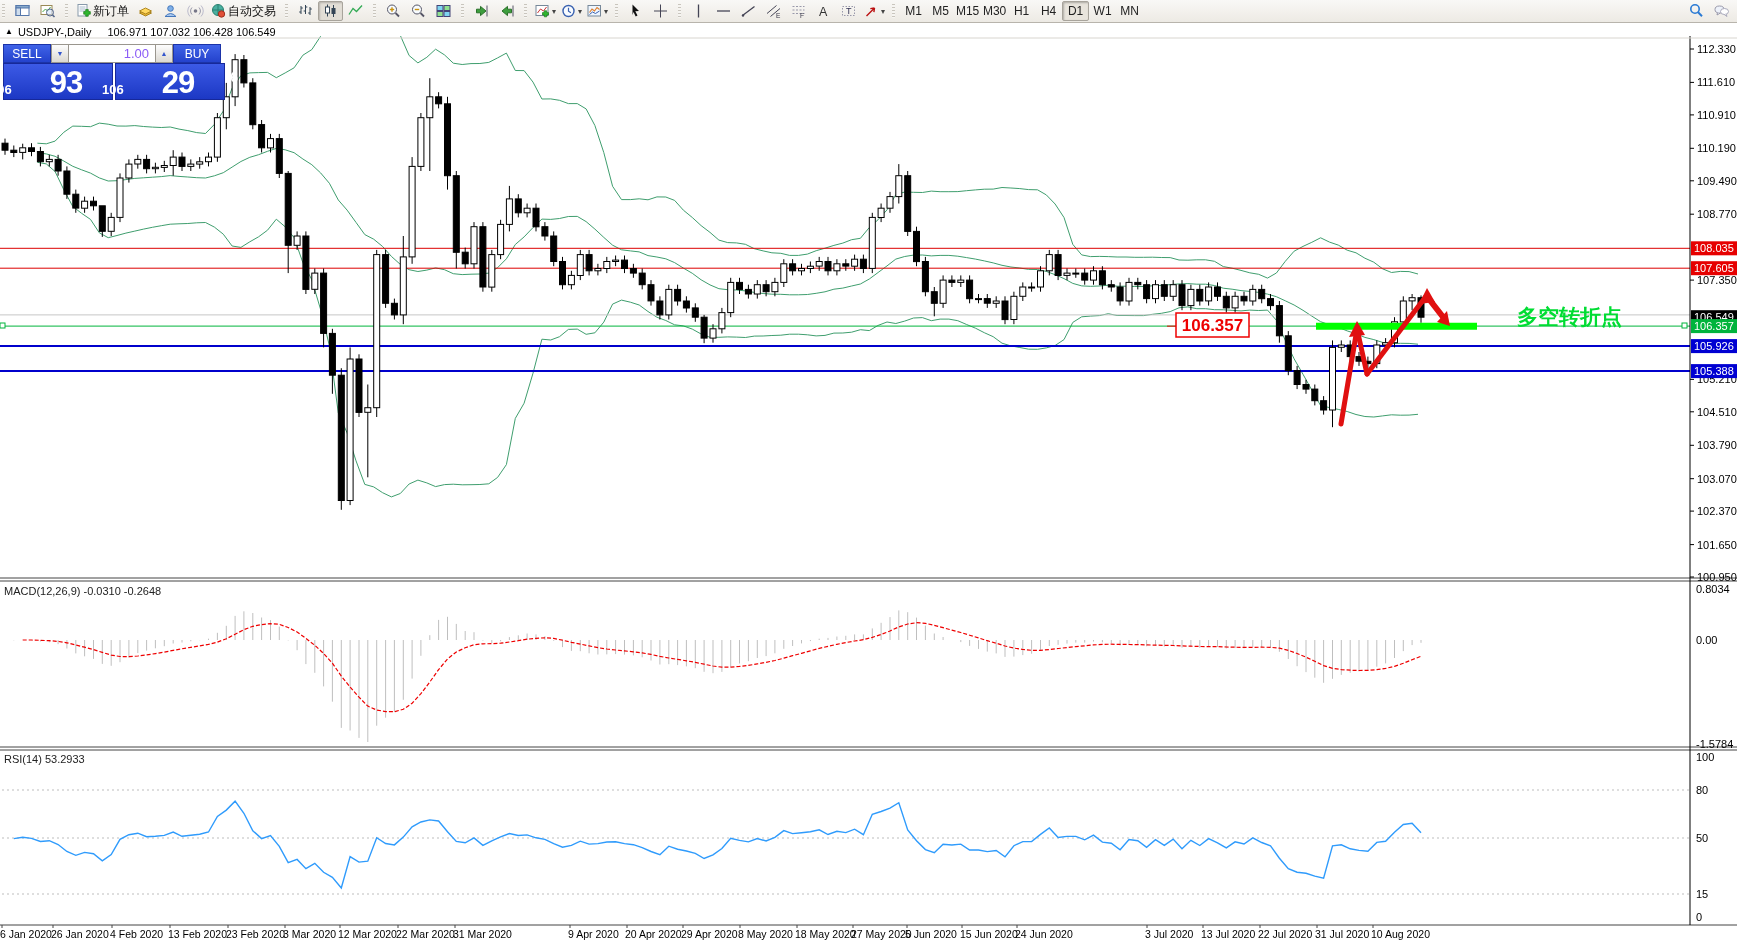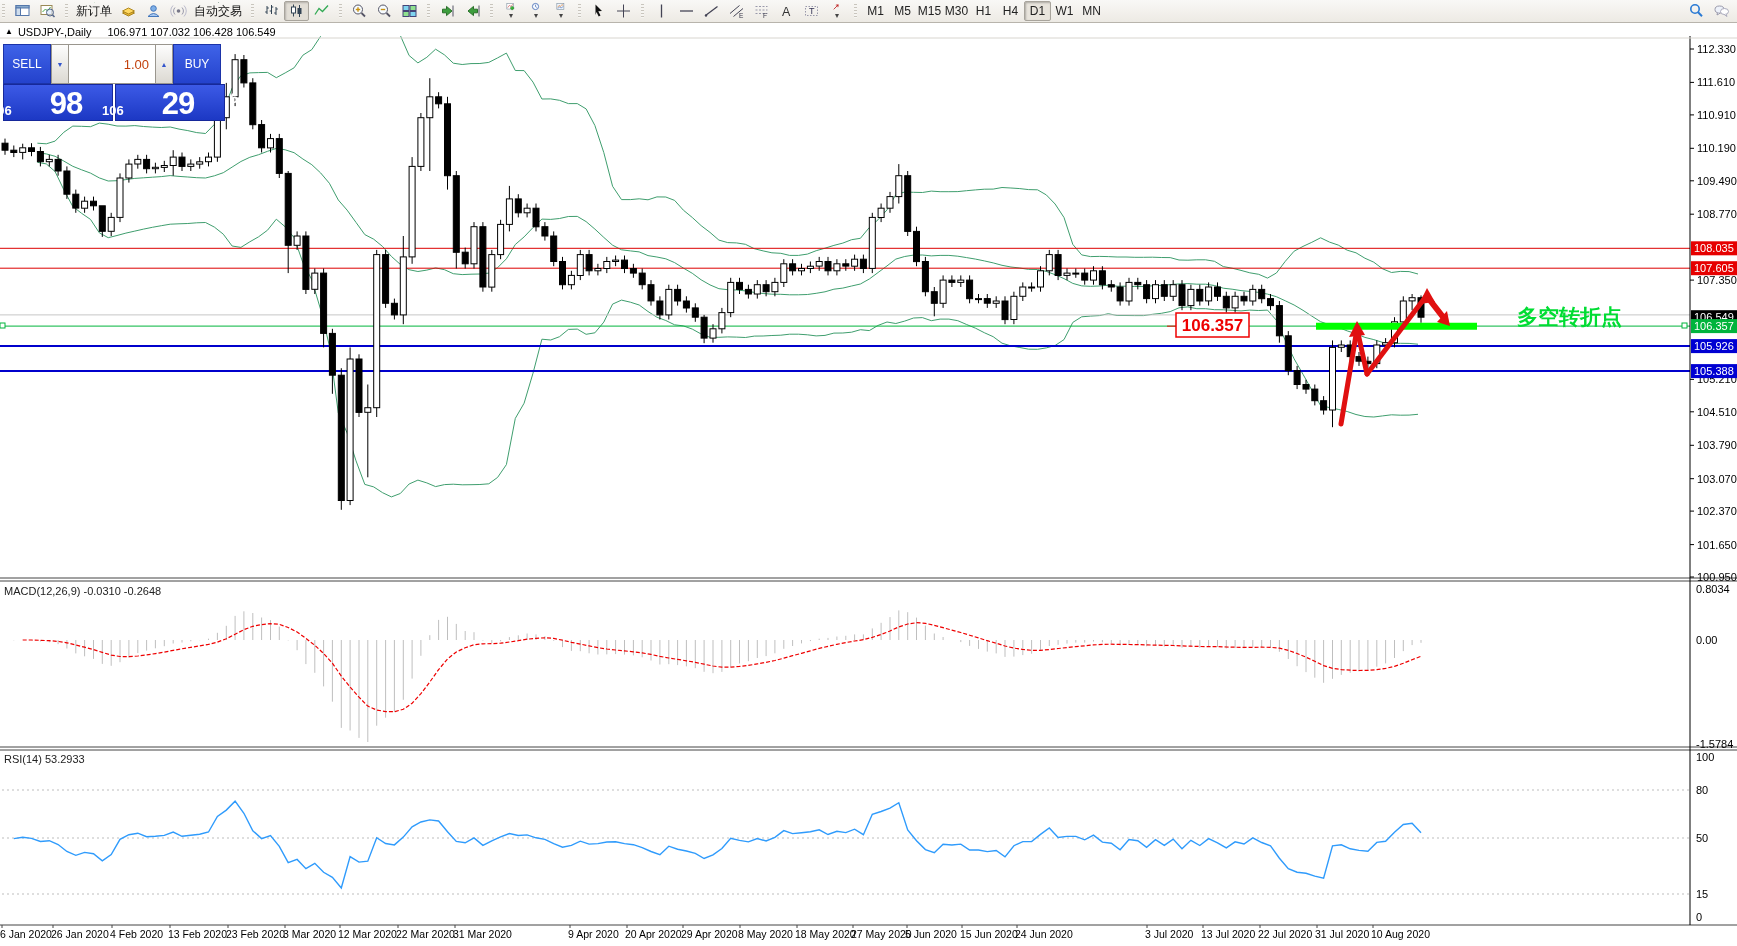--- a/index.html
+++ b/index.html
@@ -6,44 +6,44 @@
     font-family:"Liberation Sans",sans-serif;-webkit-font-smoothing:none;}
   #root{position:relative;width:1737px;height:946px;background:#fff;}
   
   #toolbar{position:absolute;left:0;top:0;width:1737px;height:22px;
     background:linear-gradient(#f9f8f6,#edeae4);border-bottom:1px solid #b8b4ac;
     display:flex;align-items:center;z-index:30;}
   .tb-group{display:flex;align-items:center;height:22px;padding:0 3px;}
   .tb-handle{width:3px;height:14px;margin:0 2px;
     background:repeating-linear-gradient(#c9c5bd 0 1px,#f6f5f2 1px 3px);}
   .tb-item{height:18px;min-width:21px;padding:0 1px;display:flex;align-items:center;justify-content:center;
-    border:1px solid transparent;border-radius:2px;cursor:default;flex-direction:column;}
+    border:1px solid transparent;border-radius:2px;cursor:default;}
   .tb-item.active{background:#e2ded6;border:1px solid #a8a49c;box-shadow:inset 1px 1px 2px rgba(0,0,0,.2);}
   .tb-item .lbl{font-size:12px;color:#111;margin:0 2px 0 1px;white-space:nowrap;}
   .tb-item .caret{font-size:8px;color:#444;margin-left:1px;}
   .tf-btn{height:18px;min-width:25px;display:flex;align-items:center;justify-content:center;
     font-size:12px;color:#222;border:1px solid transparent;border-radius:2px;}
   .tf-btn.active{background:#e8e4dc;border:1px solid #a8a49c;box-shadow:inset 1px 1px 2px rgba(0,0,0,.25);}
   #tb-right{position:absolute;right:3px;top:0;display:flex;align-items:center;height:22px;}
   
   #chartwin{position:absolute;left:0;top:22px;width:1737px;height:924px;background:#fff;}
   #symline{position:absolute;left:5px;top:3px;height:13px;display:flex;align-items:center;z-index:20;
     font-size:11px;color:#000;}
   #symline .tri{font-size:8px;margin-right:5px;}
   #symline .q{margin-left:16px;}
   svg text{font-family:"Liberation Sans",sans-serif;}
   
   #trade{position:absolute;left:3px;top:22px;width:218px;z-index:25;font-family:"Liberation Sans",sans-serif;}
-  #trade .row1{display:flex;height:40px;}
+  #trade .row1{display:flex;height:19px;}
   .tbtn{width:46px;background:linear-gradient(#3f63e8,#2442cc);color:#fff;font-size:12px;
     display:flex;align-items:center;justify-content:center;border:1px solid #1b33a8;}
   .spin{width:16px;background:linear-gradient(#fdfdfd,#dcd9d2);border:1px solid #9a968e;
     display:flex;align-items:center;justify-content:center;font-size:7px;color:#3355cc;}
   .vol{flex:1;background:#fff;border:1px solid #9a968e;border-left:none;border-right:none;
-    display:flex;align-items:center;justify-content:flex-end;padding-right:6px;font-size:13px;color:#c2410c;}
+    display:flex;align-items:center;justify-content:flex-end;padding-right:6px;font-size:13px;color:#8b5cf6;}
   #trade .row2{display:flex;height:37px;margin-top:0;}
   .bigpx{width:108px;background:linear-gradient(#3c5ae6,#1c38c4);border:1px solid #16289a;
     color:#fff;display:flex;align-items:flex-end;justify-content:center;padding-bottom:2px;position:relative;gap:36px;}
   .bigpx .small{font-size:13px;font-weight:bold;margin-right:2px;line-height:15px;}
   .bigpx .big{font-size:31px;font-weight:bold;line-height:29px;letter-spacing:-1px;}
   .bigpx .sup{font-size:14px;font-weight:bold;position:relative;top:-12px;}
   .bigpx+.bigpx{margin-left:2px;}
 </style>
 </head>
 <body>
@@ -302,21 +302,21 @@
     <div class="row1">
       <div class="tbtn">SELL</div>
       <div class="spin">▼</div>
       <div class="vol">1.00</div>
       <div class="spin">▲</div>
       <div class="tbtn">BUY</div>
     </div>
     <div class="row2">
       <div class="bigpx">
         <span class="small">106</span>
-        <span class="big">98</span>
+        <span class="big">93</span>
         <span class="sup">9</span>
       </div>
       <div class="bigpx">
         <span class="small">106</span>
         <span class="big">29</span>
         <span class="sup">6</span>
       </div>
     </div>
   </div>
 

